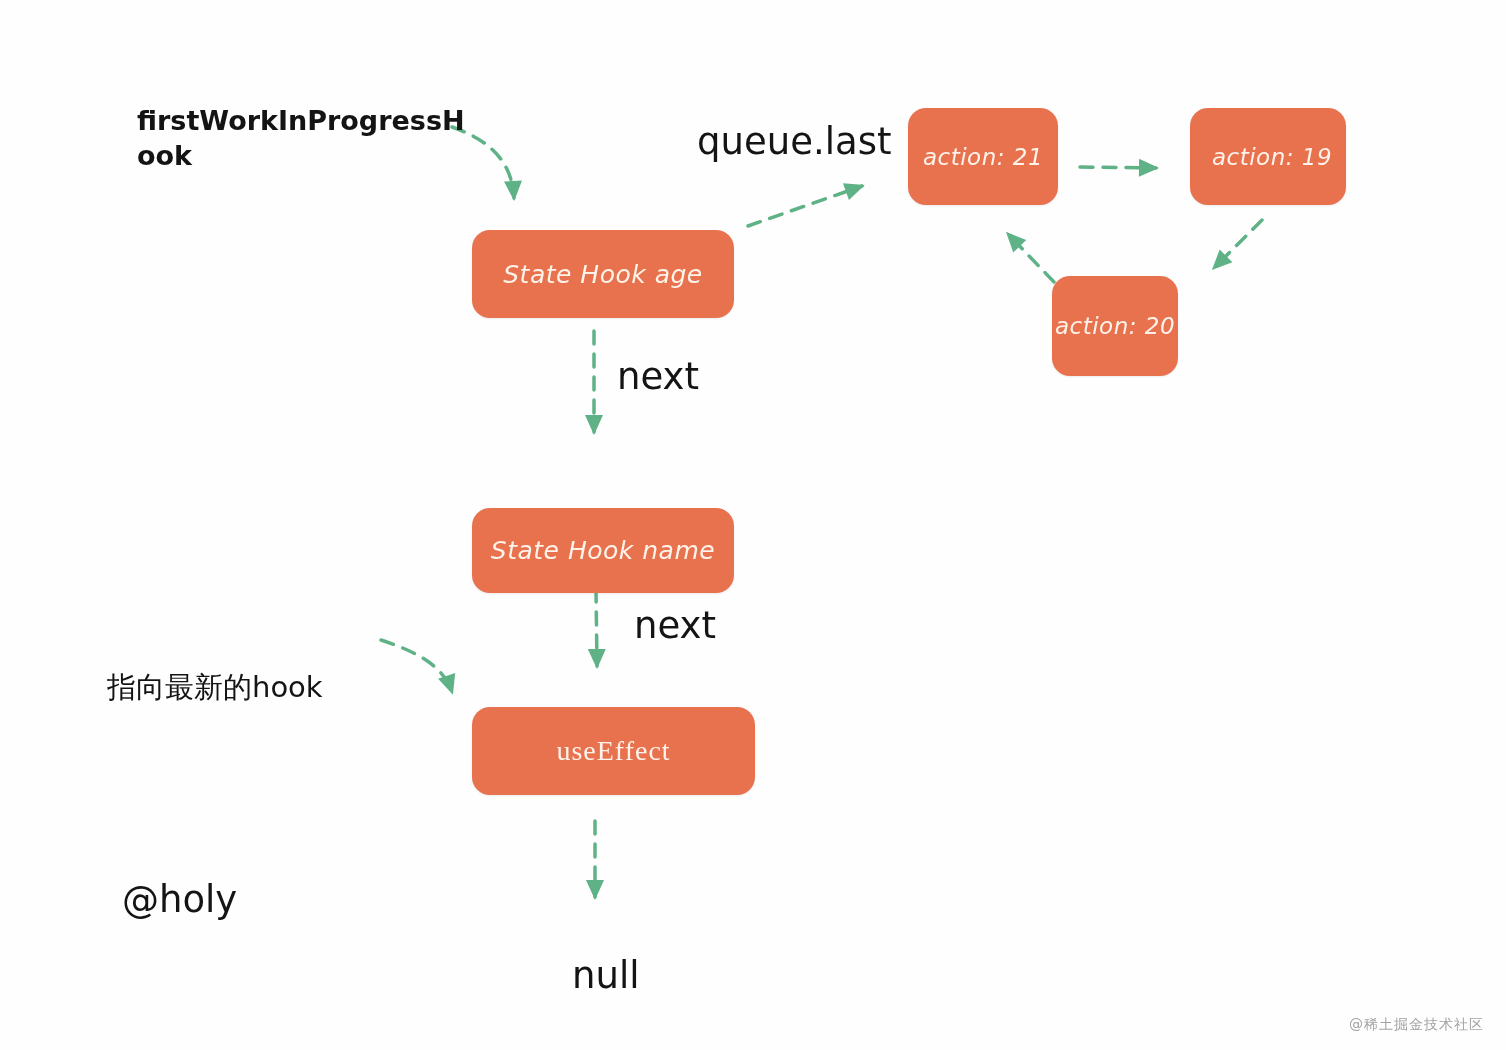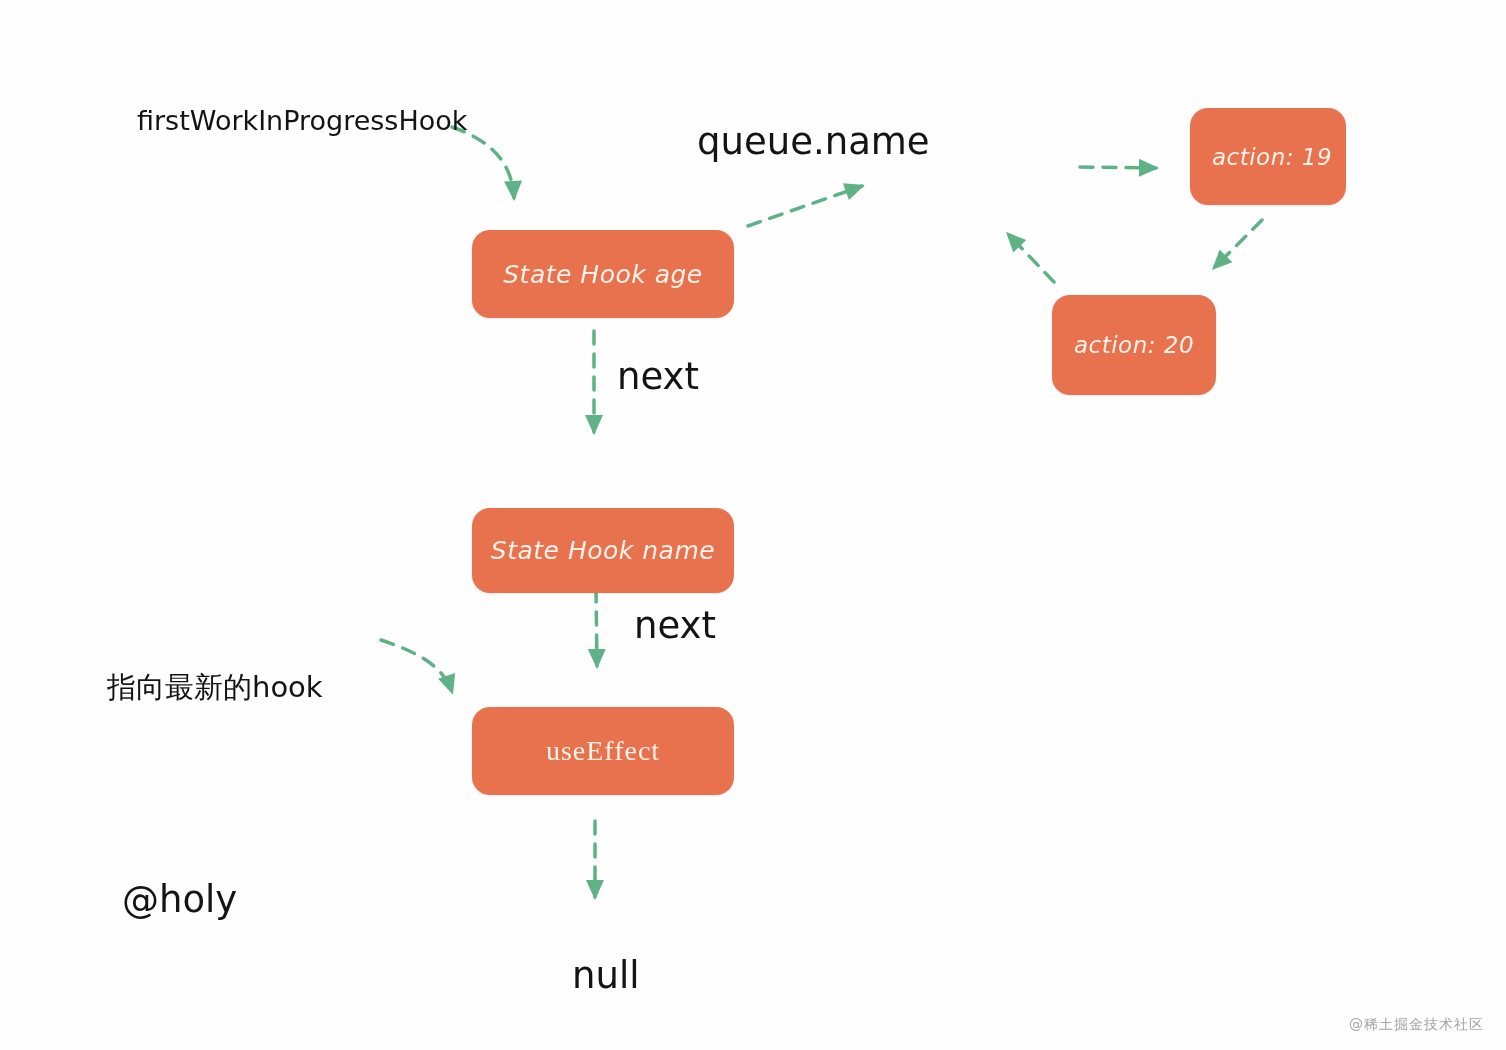--- a/index.html
+++ b/index.html
@@ -90,32 +90,33 @@
       <path d="M 1054 282 L 1008 234" marker-end="url(#ah)"></path>
       <path d="M 594 331 L 594 432" marker-end="url(#ah)"></path>
       <path d="M 596 589 L 597 666" marker-end="url(#ah)"></path>
       <path d="M 381 640 C 421 653, 444 668, 452 692" marker-end="url(#ah)"></path>
       <path d="M 595 821 L 595 897" marker-end="url(#ah)"></path>
     </g>
   </svg>
 
   <div class="node" style="left:472px; top:230px; width:262px; height:88px;">State Hook age</div>
 
+  <div class="node" style="left:908px; top:108px; width:150px; height:97px; font-size:23px;">action: 21</div>
 
   <div class="node" style="left:1190px; top:108px; width:148px; height:97px; font-size:23px;padding-left:8px;">action: 19</div>
 
-  <div class="node" style="left:1052px; top:295px; width:164px; height:100px; font-size:23px;">action: 20</div>
+  <div class="node" style="left:1052px; top:276px; width:126px; height:100px; font-size:23px;">action: 20</div>
 
   <div class="node" style="left:472px; top:480px; width:262px; height:85px;margin-top:28px;">State Hook name</div>
 
-  <div class="node serif" style="left:472px; top:707px; width:262px; height:88px;">useEffect</div>
+  <div class="node serif" style="left:472px; top:707px; width:283px; height:88px;">useEffect</div>
 
-  <div class="note" id="label-first-wip" style="left:137px; top:103px;">firstWorkInProgressHook</div>
+  <div class="note" id="label-first-wip" style="left:137px; top:103px;font-weight:bold;">firstWorkInProgressHook</div>
 
-  <div class="note big" style="left:697px; top:120px;">queue.name</div>
+  <div class="note big" style="left:697px; top:120px;">queue.last</div>
 
   <div class="note big" style="left:617px; top:355px;">next</div>
 
   <div class="note big" style="left:634px; top:604px;">next</div>
 
   <div class="note" id="label-wip-hook" style="left:107px; top:622px;">
     <br>
     <span>指向最新的hook</span>
   </div>
 

